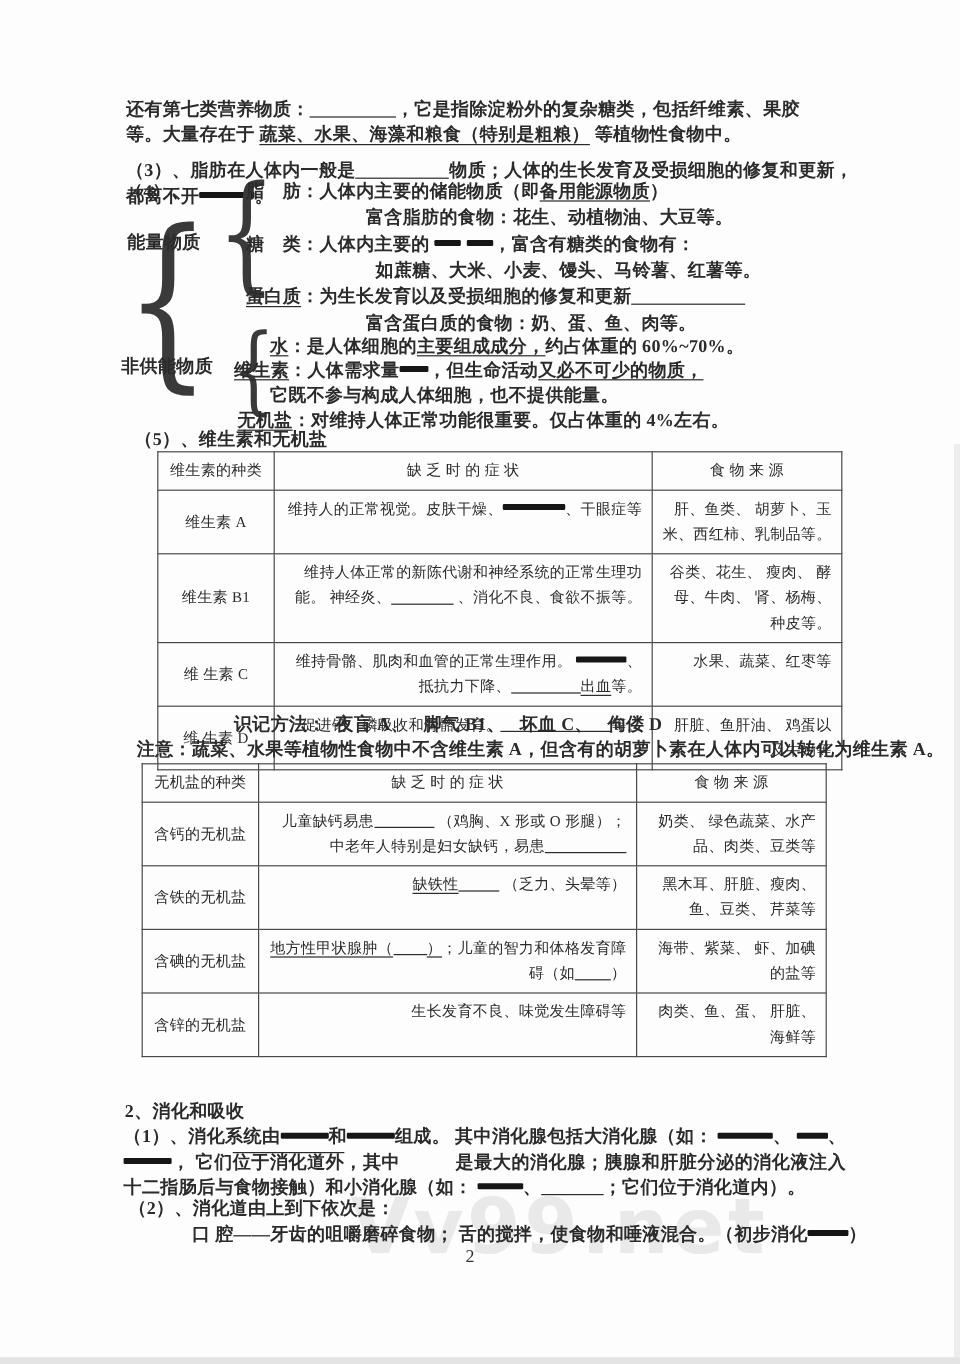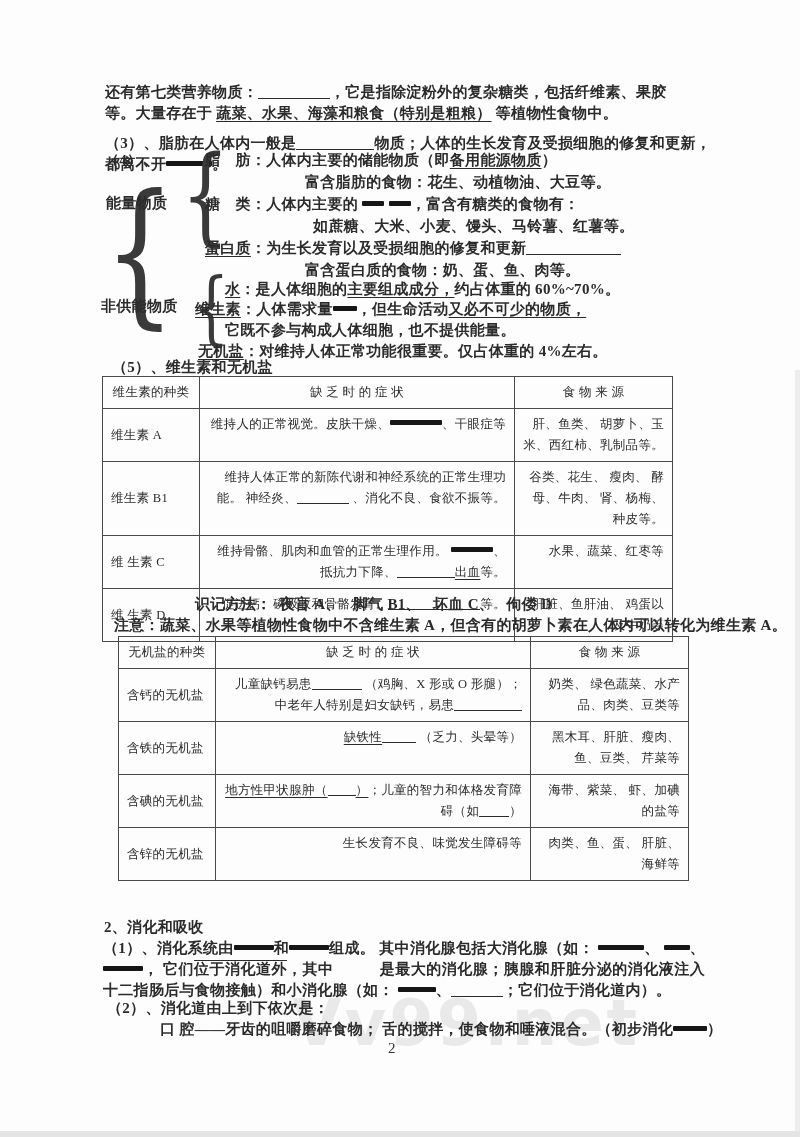--- a/index.html
+++ b/index.html
@@ -14,21 +14,21 @@
   .seg-bar{display:inline-block;height:5px;background:#161616;vertical-align:3px;border-radius:1px;}
   .seg-blank{display:inline-block;height:13px;border-bottom:1px solid #2b2b2b;vertical-align:-2px;}
   .seg-gap{display:inline-block;height:1px;}
   
   #diagram{position:absolute;left:90px;top:148px;width:640px;height:222px;}
   .brace{position:absolute;color:#3a3a3a;font-family:"DejaVu Serif",serif;transform-origin:center;line-height:1;}
   
   table.tbl{border-collapse:collapse;table-layout:fixed;width:570px;font-size:12.5px;}
   table.tbl td,table.tbl th{border:1px solid #4a4a4a;padding:5px 8px;font-weight:normal;vertical-align:middle;line-height:21px;letter-spacing:0.3px;}
   table.tbl th{text-align:center;}
-  table.tbl td.cname{text-align:left;}
+  table.tbl td.cname{text-align:center;}
   table.tbl td.csym,table.tbl td.cfood{text-align:right;vertical-align:top;}
   
   #watermark{position:absolute;left:292px;top:986px;font-family:"DejaVu Sans",sans-serif;font-weight:bold;font-size:64px;letter-spacing:3px;color:#e9e9e9;z-index:0;user-select:none;}
   .content{position:relative;z-index:1;}
   #page-number{position:absolute;left:388px;top:1040px;font-size:15px;color:#333;z-index:1;}
   #edge-bottom{position:absolute;left:0;bottom:0;width:800px;height:6px;background:#e4e4e4;}
   #edge-right{position:absolute;right:0;top:370px;width:5px;height:767px;background:#ededed;}
 </style>
 </head>
 <body>
@@ -63,21 +63,21 @@
       <span class="abs txt" style="left:215px;top:112px;white-space:nowrap;">富含蛋白质的食物：奶、蛋、鱼、肉等。</span>
 
       <span class="abs txt" style="left:135px;top:131px;white-space:nowrap;"><span class="seg-u">水</span><span class="seg-t">：是人体细胞的</span><span class="seg-u">主要组成成分，</span><span class="seg-t">约占体重的 60%~70%。</span></span>
       <span class="abs txt" style="left:105px;top:151px;white-space:nowrap;"><span class="seg-u">维生素</span><span class="seg-t">：人体需求量</span><span class="seg-bar" style="width: 24px;"></span><span class="seg-t">，但生命活动</span><span class="seg-u">又必不可少的物质，</span></span>
       <span class="abs txt" style="left:135px;top:172px;white-space:nowrap;">它既不参与构成人体细胞，也不提供能量。</span>
       <span class="abs txt" style="left:108px;top:193px;white-space:nowrap;"><span class="seg-u">无机盐</span><span class="seg-t">：对维持人体正常功能很重要。仅占体重的 4%左右。</span></span>
     </div>
 
     <div class="abs txt" style="left:112px;top:357px;">（5）、维生素和无机盐</div>
 
-    <table class="tbl abs" style="left:102px;top:376px;padding-left:13px;">
+    <table class="tbl abs" style="left:131px;top:376px;padding-left:13px;">
       <colgroup>
           <col style="width:97px">
           <col style="width:315px">
           <col style="width:158px">
         </colgroup>
       <thead>
         <tr>
           <th>维生素的种类</th>
           <th>缺 乏 时 的 症 状</th>
           <th>食 物 来 源</th>

